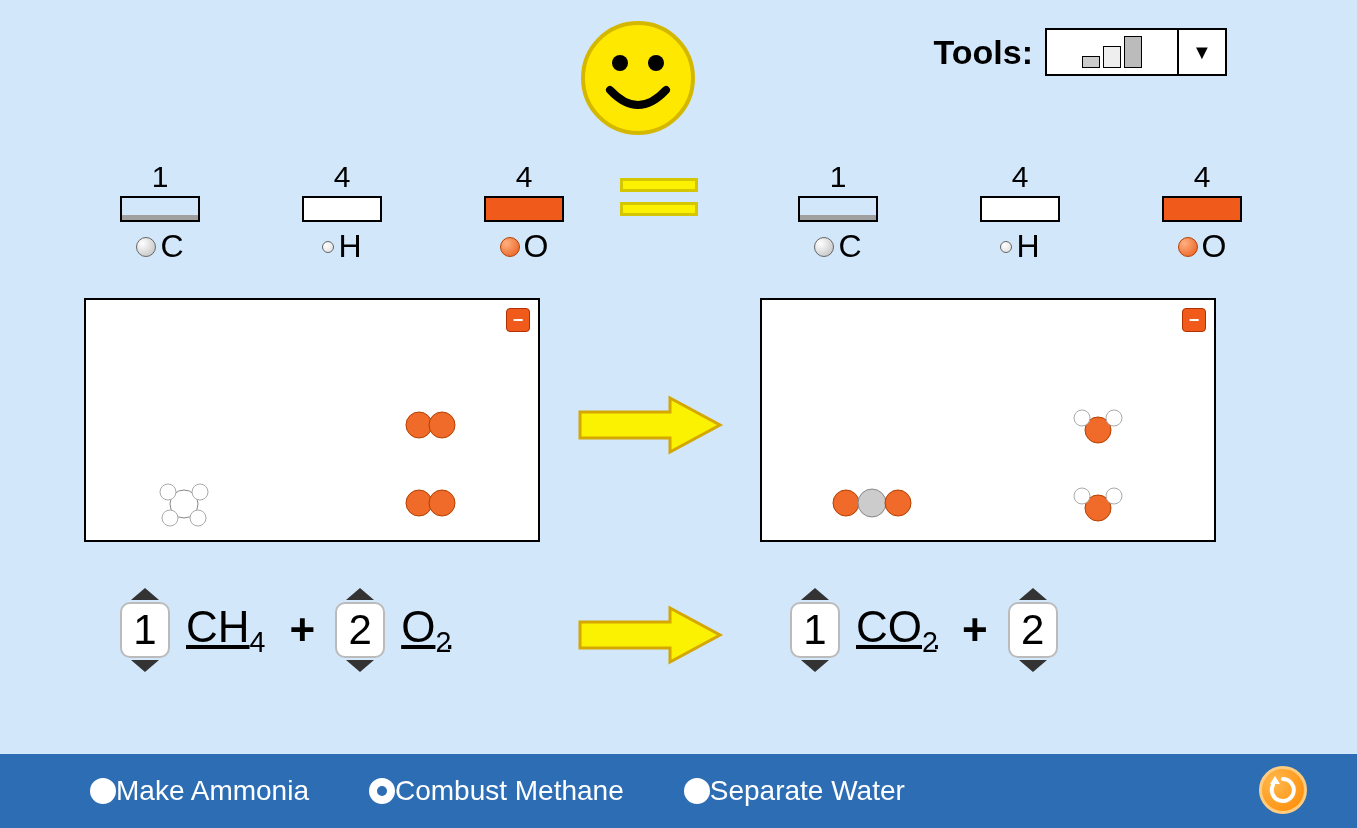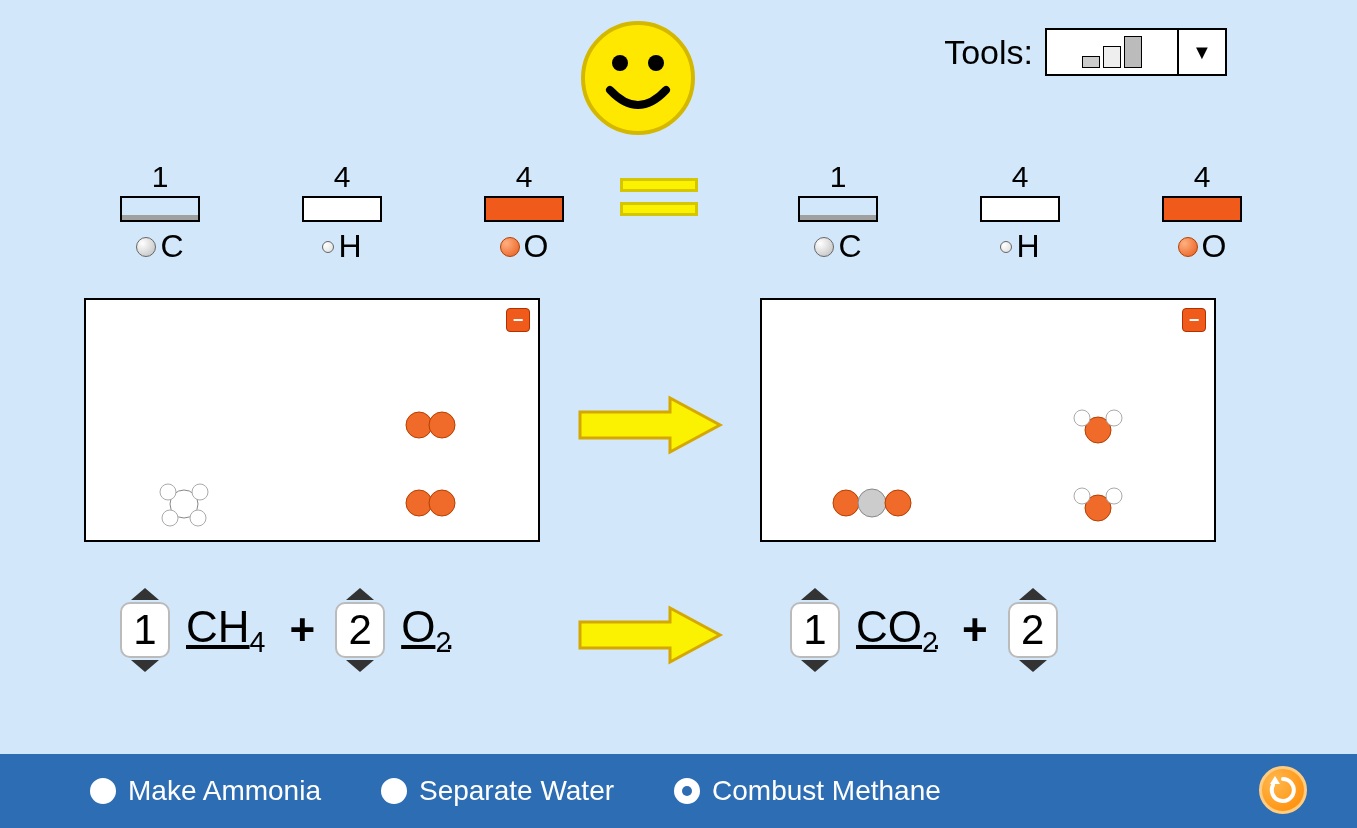--- a/index.html
+++ b/index.html
@@ -19,21 +19,21 @@
   .tools {
     position: absolute;
     top: 28px;
     right: 130px;
     display: flex;
     align-items: center;
     gap: 12px;
   }
   .tools-label {
     font-size: 34px;
-    font-weight: normal;
+    font-weight: bold;
     color: #000;
   }
   .tools-select {
     display: flex;
     border: 2px solid #000;
     background: #fff;
     height: 48px;
   }
   .tools-icon {
     width: 130px;
@@ -204,21 +204,21 @@
     display: flex;
     align-items: center;
     padding-left: 90px;
     gap: 60px;
     color: #fff;
     font-size: 28px;
   }
   .radio-opt {
     display: flex;
     align-items: center;
-    gap: 12px;
+    gap: 0;
     cursor: pointer;
   }
   .radio-circle {
     width: 26px; height: 26px;
     border-radius: 50%;
     border: 3px solid #fff;
     background: #fff;
     position: relative;
   }
   .radio-circle.selected::after {
@@ -420,26 +420,26 @@
       <div class="tri down"></div>
     </div>
   </div>
 
   <div class="bottom">
     <div class="radio-opt">
       <div class="radio-circle"></div>
       <span>Make Ammonia</span>
     </div>
     <div class="radio-opt">
+      <div class="radio-circle selected"></div>
+      <span>Combust Methane</span>
+    </div>
+    <div class="radio-opt">
       <div class="radio-circle"></div>
       <span>Separate Water</span>
-    </div>
-    <div class="radio-opt">
-      <div class="radio-circle selected"></div>
-      <span>Combust Methane</span>
     </div>
     <div class="reset">
       <svg width="30" height="30" viewBox="0 0 30 30">
         <path d="M15 4 a11 11 0 1 1 -10 6" stroke="#fff" stroke-width="4" fill="none" stroke-linecap="round"></path>
         <polygon points="2,9 12,9 7,1" fill="#fff"></polygon>
       </svg>
     </div>
   </div>
 
 </div>

